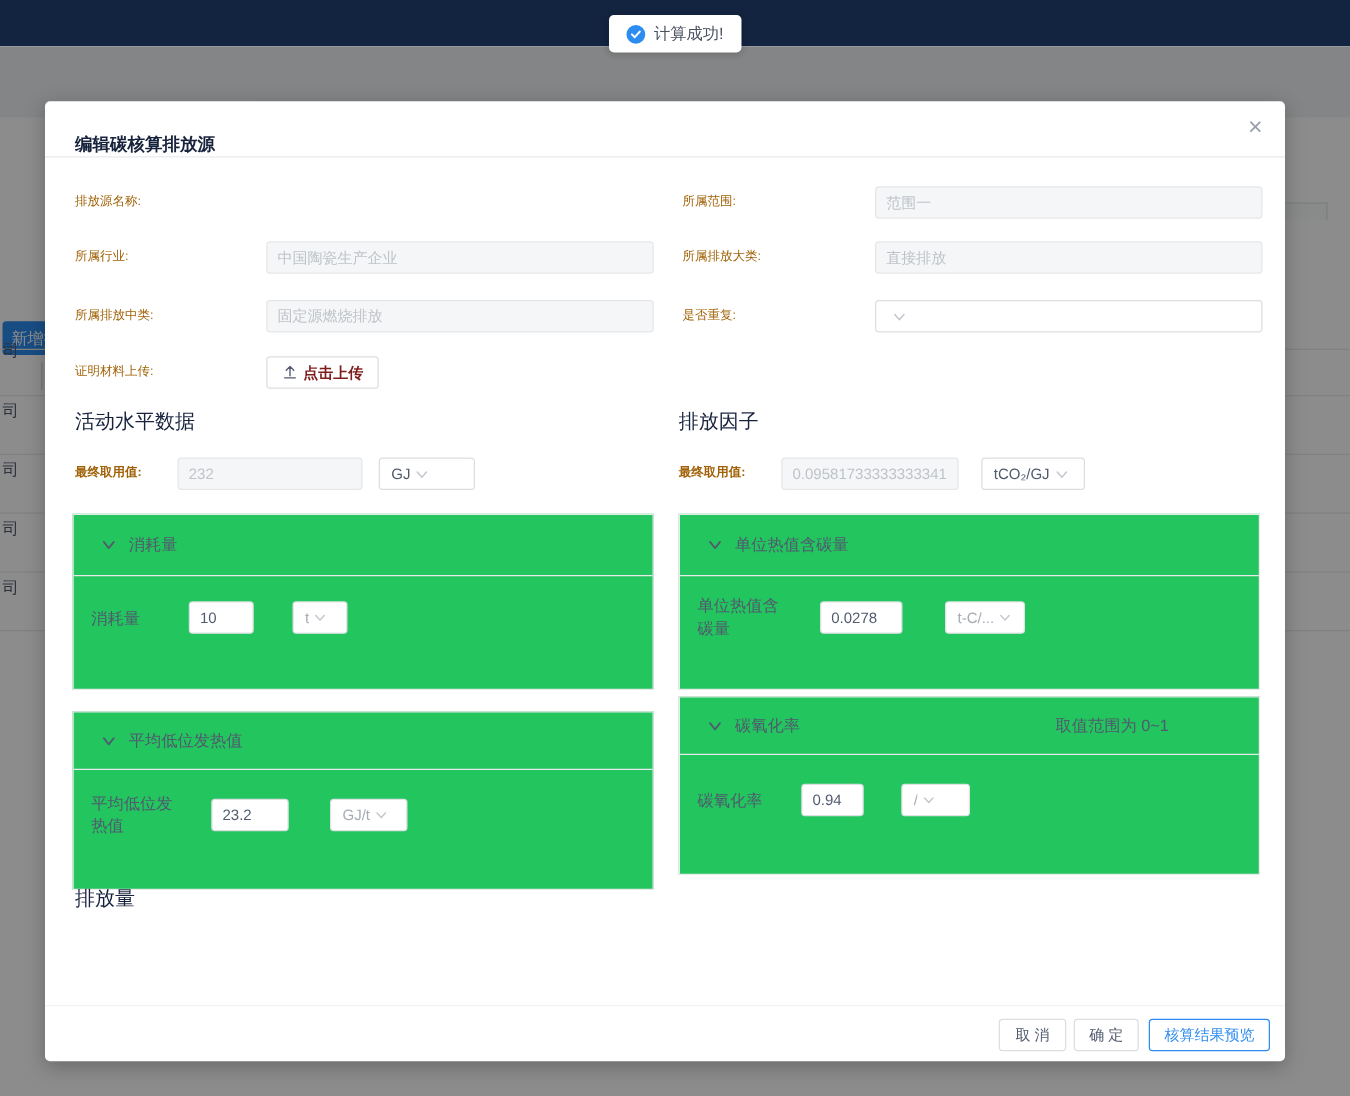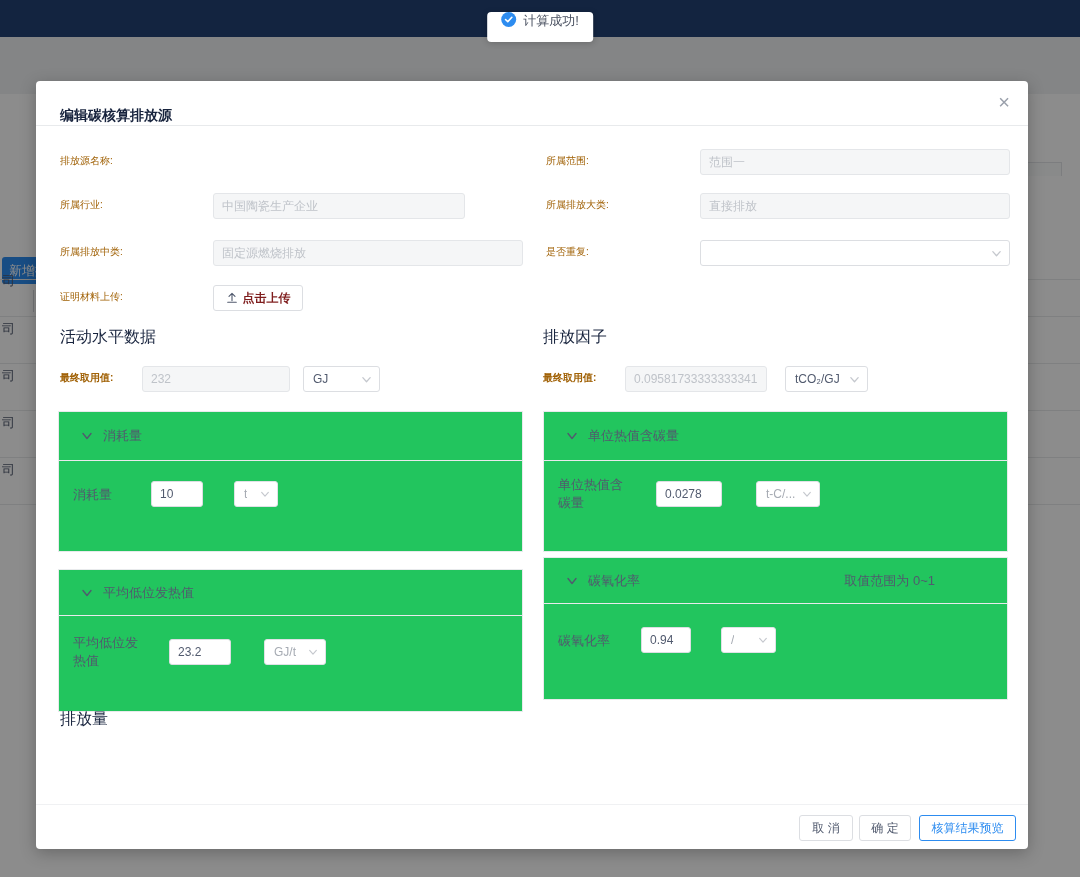--- a/index.html
+++ b/index.html
@@ -14,41 +14,41 @@
   .bg-tab2 { position:absolute; left:315px; top:68px; width:747px; height:14px; border:1px solid #e2e4e8; border-bottom:none; background:#fafbfc; }
   .bg-add-btn { position:absolute; left:2px; top:163px; width:120px; height:27px; background:#2d8cf0; border-radius:3px; color:#fff; font-size:13px; line-height:27px; padding-left:7px; white-space:nowrap; overflow:hidden; }
   .bg-search-edge { position:absolute; left:33px; top:196px; width:1px; height:22px; background:#d4d6da; }
   .bg-rowline { position:absolute; left:0; width:1080px; height:1px; background:#e8eaec; }
   .bg-rowtxt { position:absolute; left:2px; width:30px; font-size:13px; color:#515a6e; }
 
   .overlay { position:absolute; left:0; top:37px; width:1080px; height:840px; background:rgba(0,0,0,0.45); z-index:5; }
 
   
   .toast { position:absolute; left:50%; transform:translateX(-50%); top:12px; height:30px; background:#fff; border-radius:4px;
-           box-shadow:0 1px 6px rgba(0,0,0,.2); display:flex; align-items:flex-start; gap:7px; padding:0 14px; z-index:20; }
+           box-shadow:0 1px 6px rgba(0,0,0,.2); display:flex; align-items:center; gap:7px; padding:0 14px; z-index:20; }
   .toast-ic { width:15px; height:15px; border-radius:50%; background:#2d8cf0; display:flex; align-items:center; justify-content:center; flex:none; }
   .toast-txt { font-size:13px; color:#495060; white-space:nowrap; }
 
   
   .modal { position:absolute; left:36px; top:81px; width:992px; height:768px; background:#fff; border-radius:4px;
            box-shadow:0 4px 16px rgba(0,0,0,.25); z-index:10; }
   .m-title { position:absolute; left:24px; top:14px; font-size:14px; font-weight:bold; color:#17233d;margin-top:12px; }
   .m-close { position:absolute; right:18px; top:10px; font-size:20px; color:#9aa0ab; cursor:pointer; line-height:22px; }
   .m-title-divider { position:absolute; left:0; top:44px; width:100%; height:1px; background:#e8eaec; }
   .m-footer-divider { position:absolute; left:0; top:723px; width:100%; height:1px; background:#f0f1f3; }
 
   .lbl { position:absolute; font-size:10px; color:#a16207; white-space:nowrap; }
   .sec-h { position:absolute; font-size:16px; font-weight:normal; color:#17233d; }
   .inp-wrap { position:absolute; height:26px; }
   .inp-wrap input { width:100%; height:100%; border:1px solid #dcdee2; border-radius:3px; background:#fff; color:#515a6e;
                     font-size:12px; padding:0 8px; font-family:inherit; outline:none; }
   .inp-wrap.dis input { background:#f5f6f7; border-color:#e4e6e9; color:#bfc3c9; }
 
   .sel { position:absolute; height:26px; border:1px solid #dcdee2; border-radius:3px; background:#fff;
-         display:flex; align-items:center; justify-content:space-between; padding:0 7px 0 9px; cursor:pointer; }
+         display:flex; align-items:center; padding:0 7px 0 9px; cursor:pointer; }
   .sel .sel-txt { font-size:12px; color:#515a6e; white-space:nowrap; overflow:hidden; text-overflow:ellipsis; }
   .sel.muted .sel-txt { color:#a6abb3; }
   .sel.muted { border-color:#e0e2e6; }
   .chev { flex:none; margin-left:4px; }
 
   .panel { position:absolute; border:1px solid #e8eaec; background:#22c55e; }
   .panel-h { position:absolute; left:0; top:0; width:100%; border-bottom:1px solid #e8eaec; display:flex; align-items:center; }
   .panel-h .ptitle { font-size:13px; color:#515a6e; margin-left:10px; }
   .panel-h .phint { position:absolute; right:72px; font-size:13px; color:#515a6e; }
   .panel-h .pchev { margin-left:22px; }
@@ -102,21 +102,21 @@
     <div class="m-close">×</div>
     <div class="m-title-divider"></div>
 
     <div class="lbl" style="left:24px; top:73px">排放源名称:</div>
     <div class="lbl" style="left:510px; top:73px">所属范围:</div>
     <div class="inp-wrap dis" style="left:664px; top:68px; width:310px">
       <input readonly="" value="范围一" style="">
     </div>
 
     <div class="lbl" style="left:24px; top:117px">所属行业:</div>
-    <div class="inp-wrap dis" style="left:177px; top:112px; width:252px">
+    <div class="inp-wrap dis" style="left:177px; top:112px; width:310px">
       <input readonly="" value="中国陶瓷生产企业" style="">
     </div>
     <div class="lbl" style="left:510px; top:117px">所属排放大类:</div>
     <div class="inp-wrap dis" style="left:664px; top:112px; width:310px">
       <input readonly="" value="直接排放" style="">
     </div>
 
     <div class="lbl" style="left:24px; top:164px">所属排放中类:</div>
     <div class="inp-wrap dis" style="left:177px; top:159px; width:310px">
       <input readonly="" value="固定源燃烧排放" style="">

